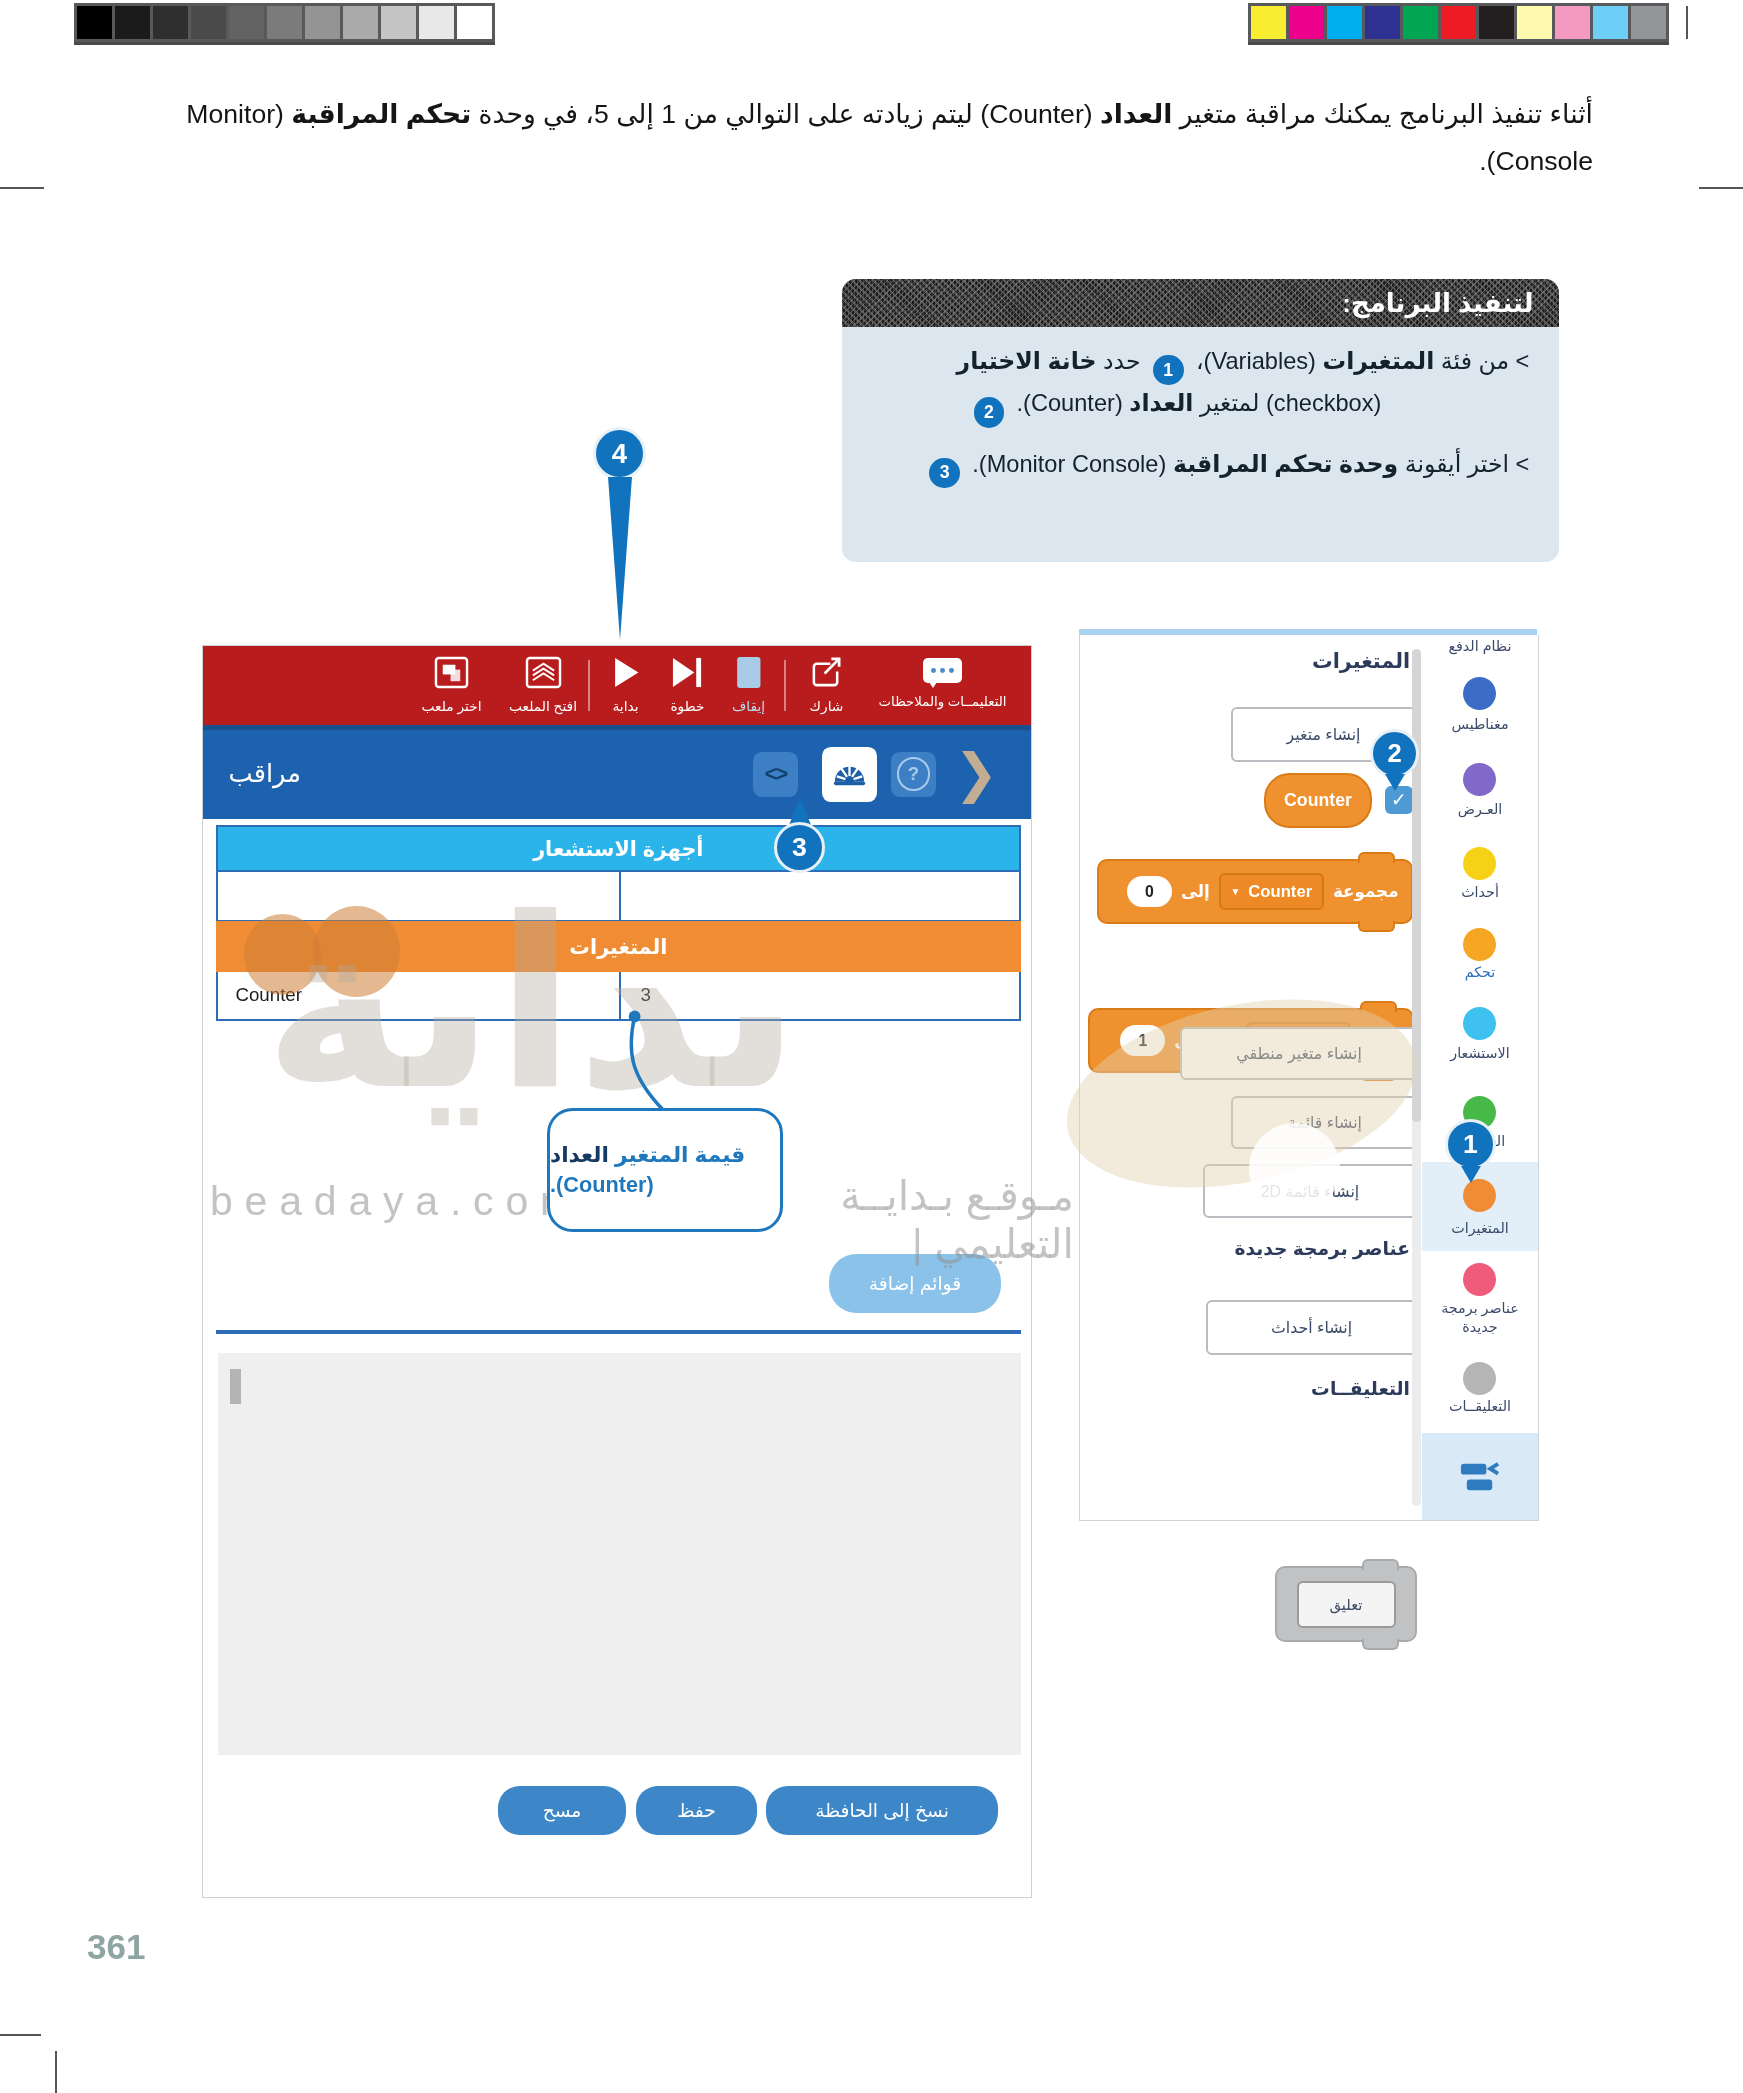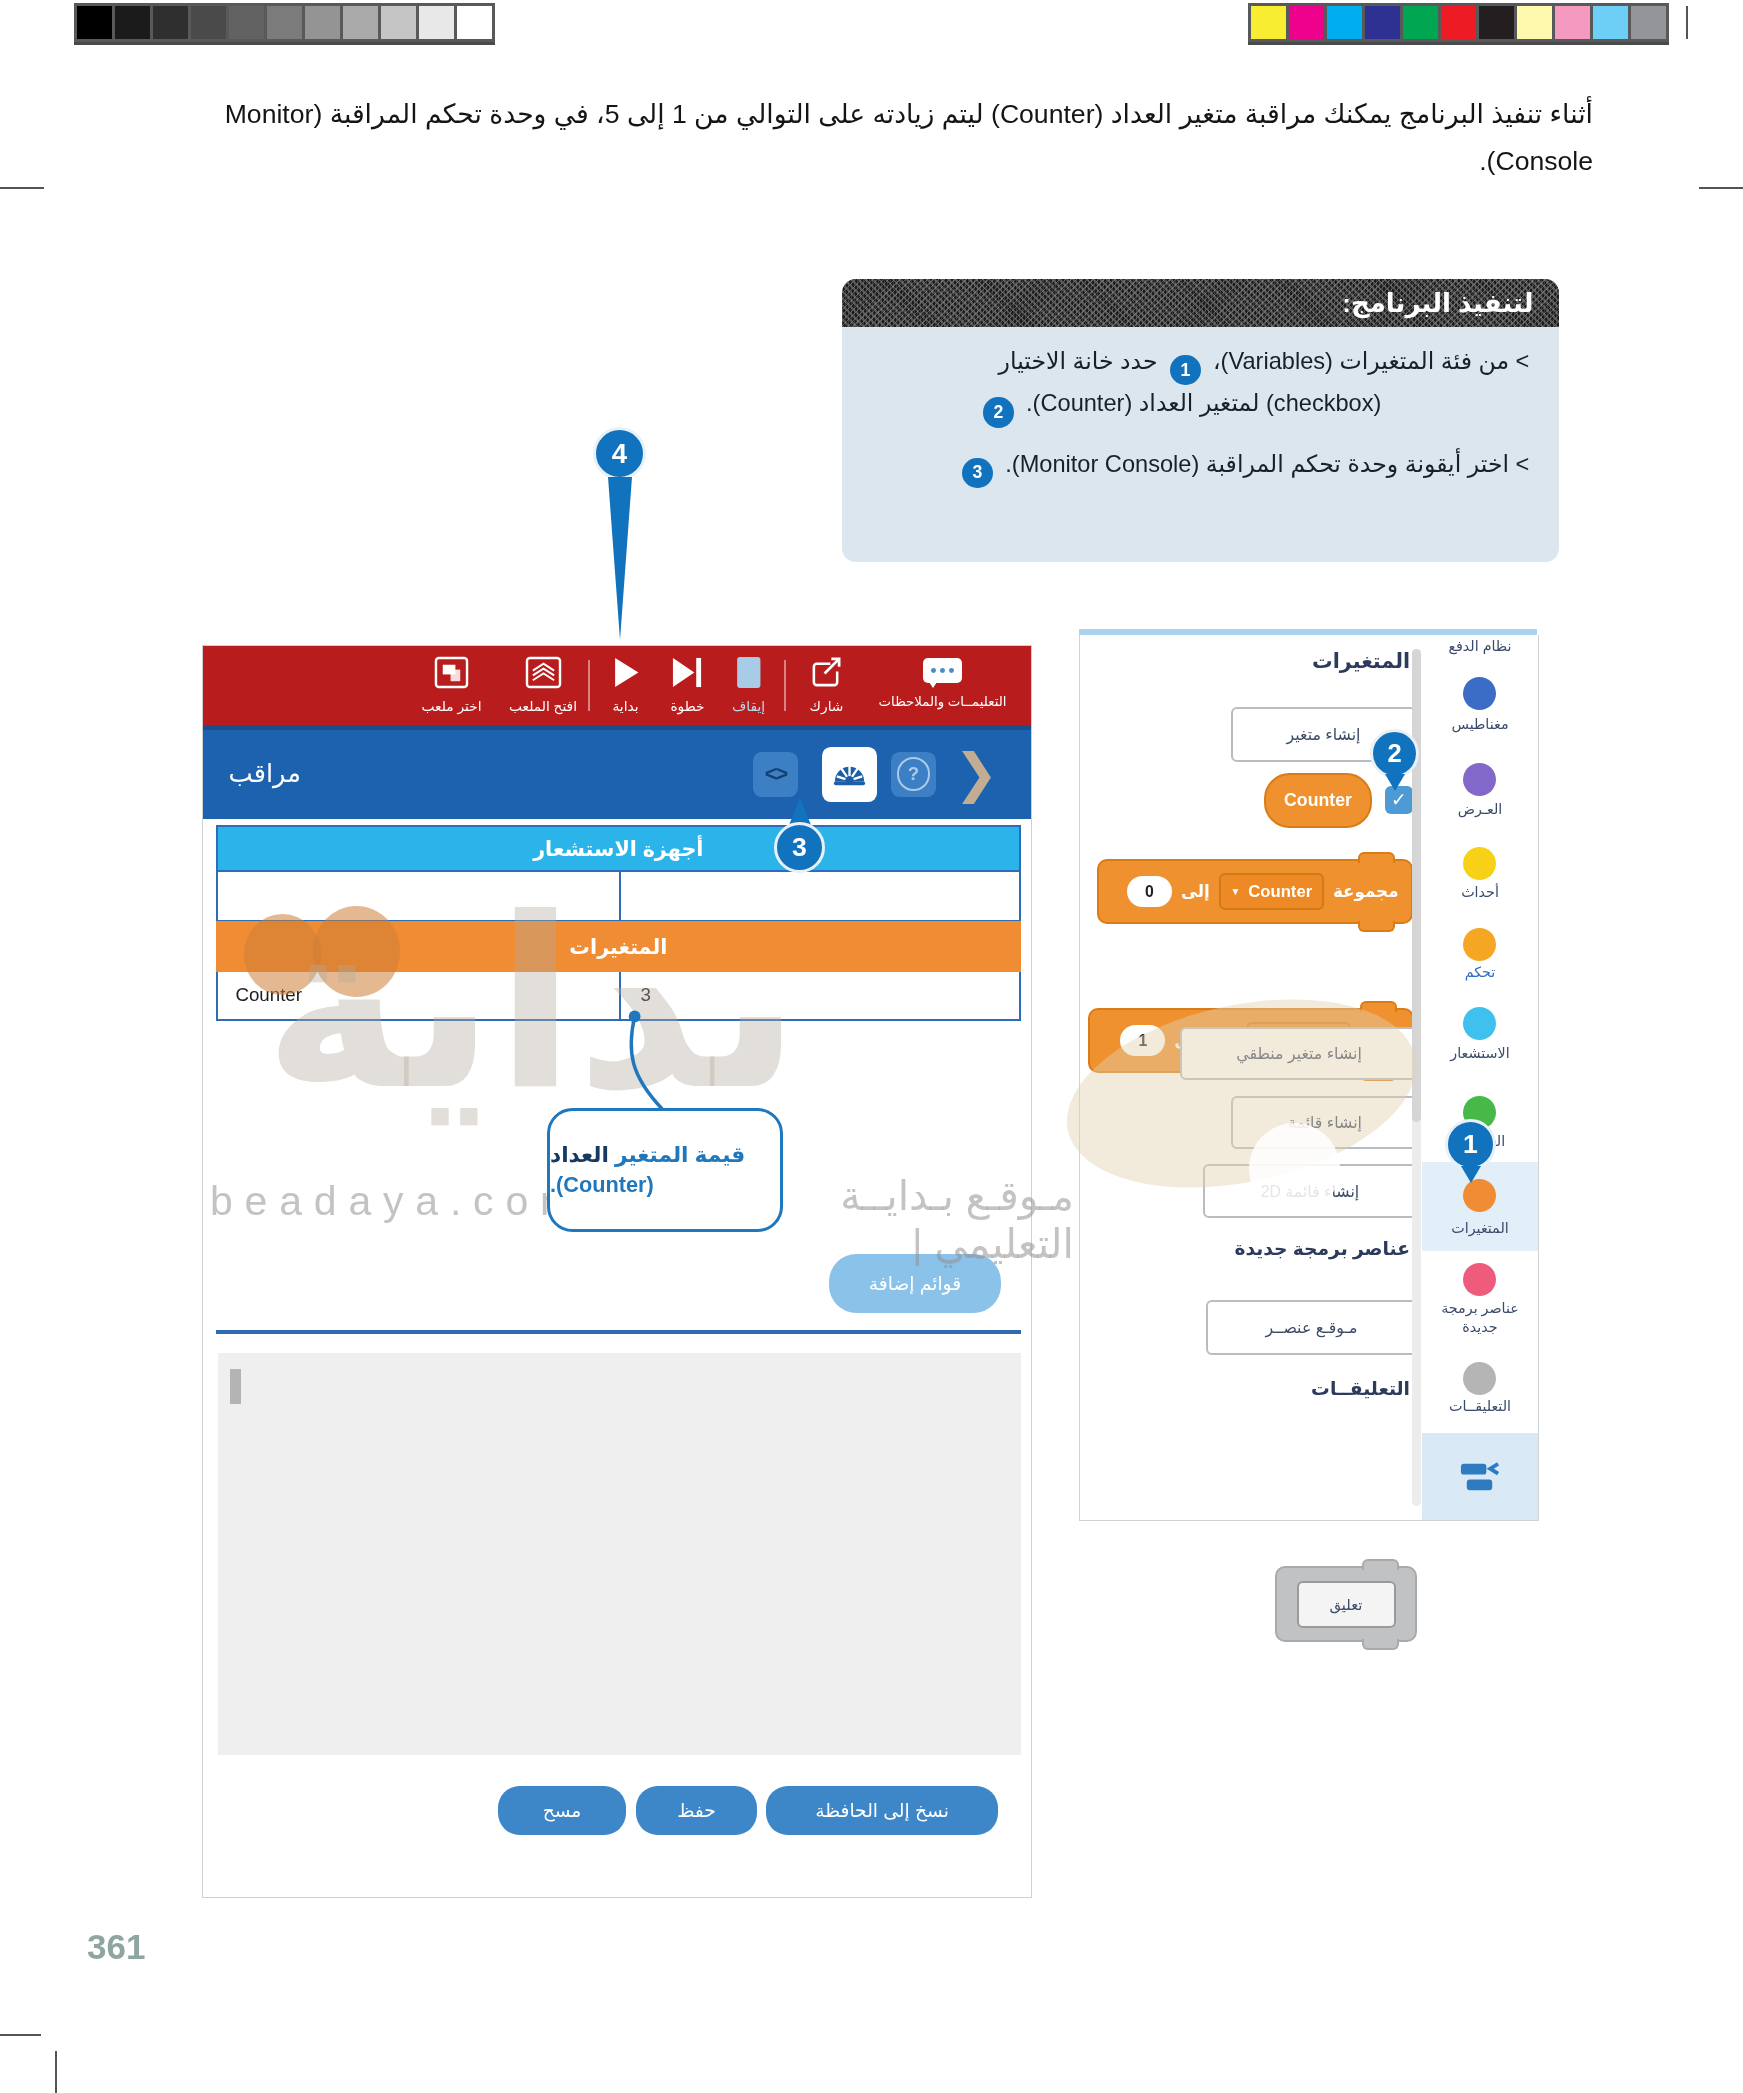--- a/index.html
+++ b/index.html
@@ -1,19 +1,19 @@
 <!DOCTYPE html>
 <html><head>
 <meta charset="utf-8">
 <style>
   html,body{margin:0;padding:0;background:#fff;}
   .page{position:relative;width:1744px;height:2093px;background:#fff;overflow:hidden;
         font-family:"Liberation Sans","DejaVu Sans",sans-serif;}
   .ab{position:absolute;}
-  .b{font-weight:normal;}
+  .b{font-weight:bold;}
   
   .strip{display:flex;gap:3px;background:#58595b;padding:3px;border-bottom:3.9px solid #4a4a4c;}
   .strip .cell{width:35px;height:32.5px;}
   
   .mark{background:#555;}
   
   .intro{direction:rtl;text-align:right;font-size:26.6px;line-height:1.75;color:#151515;}
   
   .instr{background:#dce6ee;border-radius:13.8px;}
   .instr-head{height:48px;border-radius:13.8px 13.8px 0 0;background:#1d1d1d;position:relative;overflow:hidden;
@@ -340,21 +340,21 @@
     </div>
     <div class="ab pbtn" style="left:151px;top:461px;width:184px;height:49px;">
       <span>إنشاء قائمة</span>
     </div>
     <div class="ab pbtn" style="left:123px;top:529px;width:210px;height:50px;">
       <span>إنشاء قائمة 2D</span>
     </div>
 
     <span class="ab psec" style="right:128px;top:603px;">عناصر برمجة جديدة</span>
     <div class="ab pbtn" style="left:126px;top:665px;width:207px;height:51px;">
-      <span>مـوقـع عنصــر</span>
+      <span>إنشاء أحداث</span>
     </div>
 
     <span class="ab psec" style="right:128px;top:743px;">التعليقــات</span>
     <div class="ab cblk" style="left:195px;top:801px;width:138px;height:72px;">
       <span class="cinner">تعليق</span>
     </div>
 
     <div class="ab scrollbar" style="left:332px;top:13.8px;width:8.9px;height:857px;">
       <div class="sthumb" style="width:8.9px;height:473px;"></div>
     </div>

